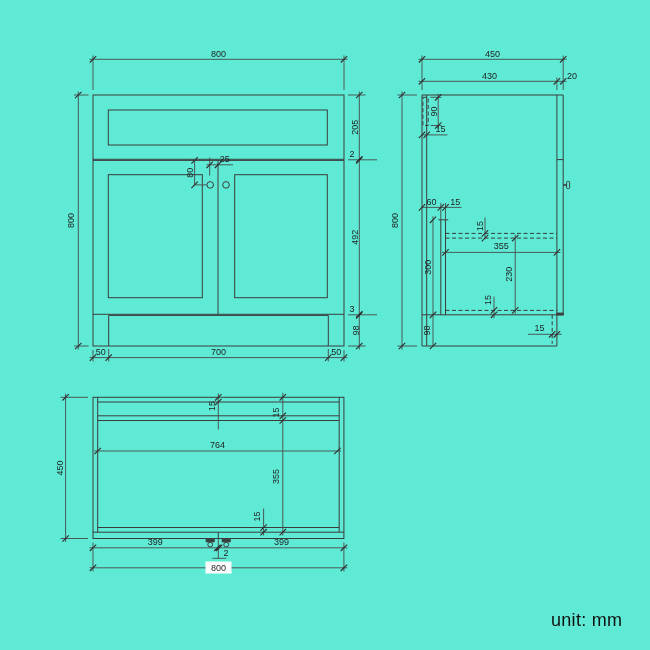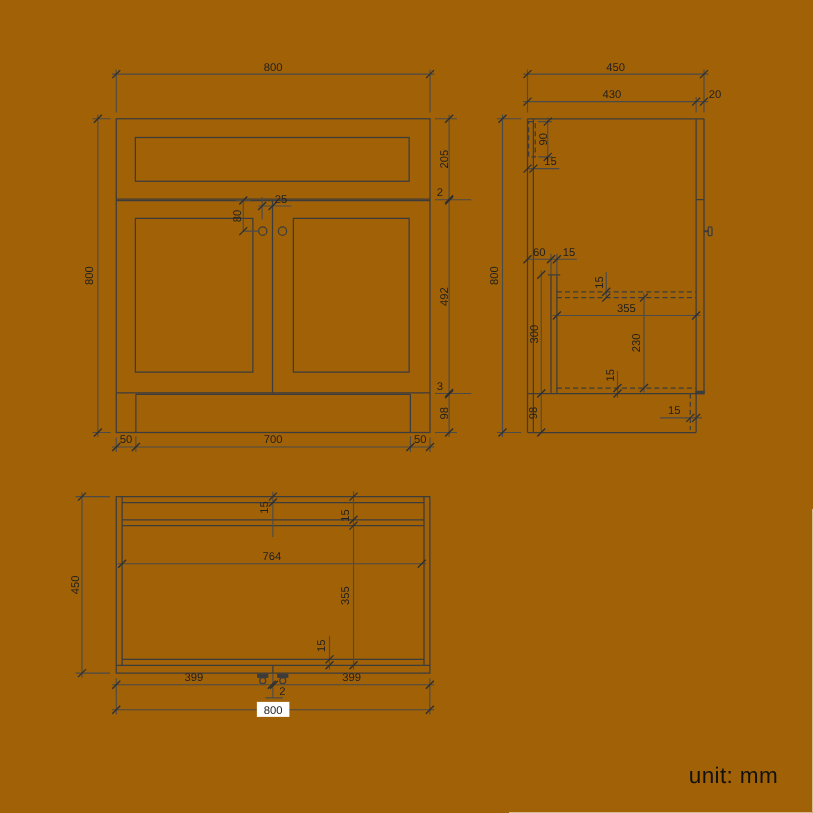--- a/index.html
+++ b/index.html
@@ -1,16 +1,16 @@
 <!DOCTYPE html>
 <html><head>
 <meta charset="utf-8">
 <style>
   html,body{margin:0;padding:0;background:#fff;}
-  #canvas{position:relative;width:650px;height:650px;background:#a16207;overflow:hidden;
+  #canvas{position:relative;width:650px;height:650px;background:#5eead4;overflow:hidden;
           font-family:"Liberation Sans",sans-serif;}
   svg text{font-family:"Liberation Sans",sans-serif;}
   .s  {stroke:#3c3c3c;stroke-width:1;fill:none;}
   .sf {stroke:#3c3c3c;stroke-width:1;fill:#3c3c3c;}
   .dash{stroke:#3c3c3c;stroke-width:1;fill:none;stroke-dasharray:4 2.5;}
   .d  {stroke:#4a4a4a;stroke-width:0.9;fill:none;}
   .tk {stroke:#2f2f2f;stroke-width:1.1;fill:none;}
   .t9 {font-size:9px;fill:#1f1f1f;}
   .t18{font-size:18px;fill:#111;letter-spacing:0.3px;}
 </style>

